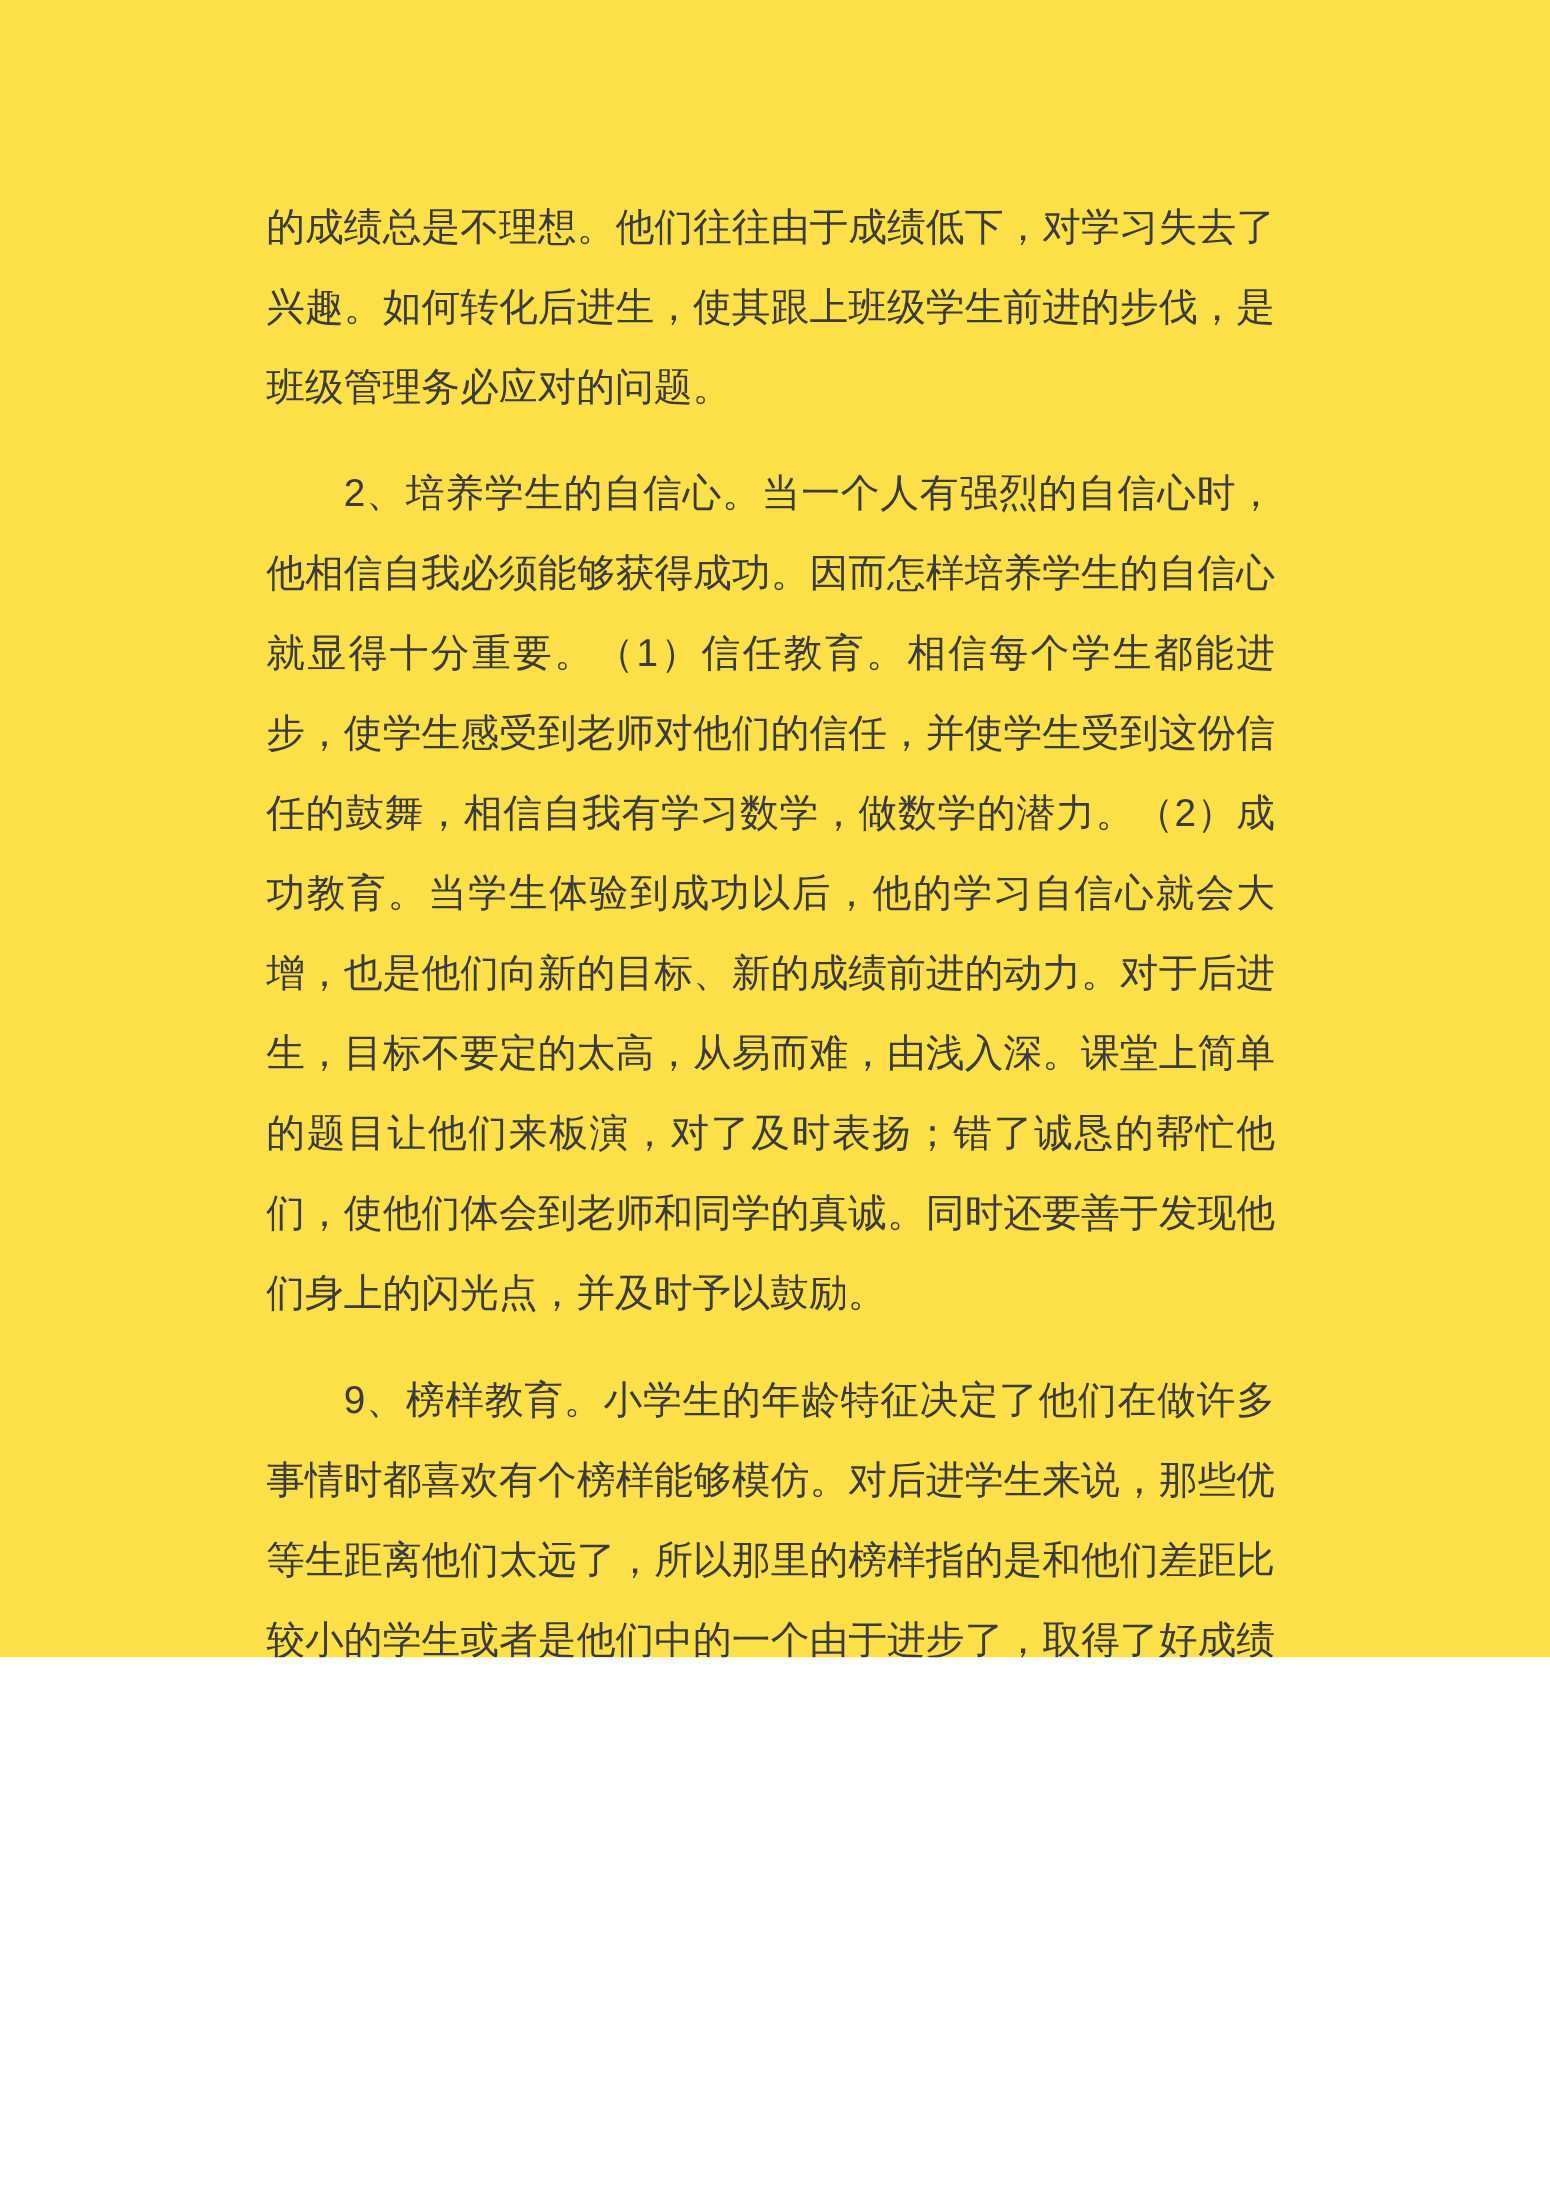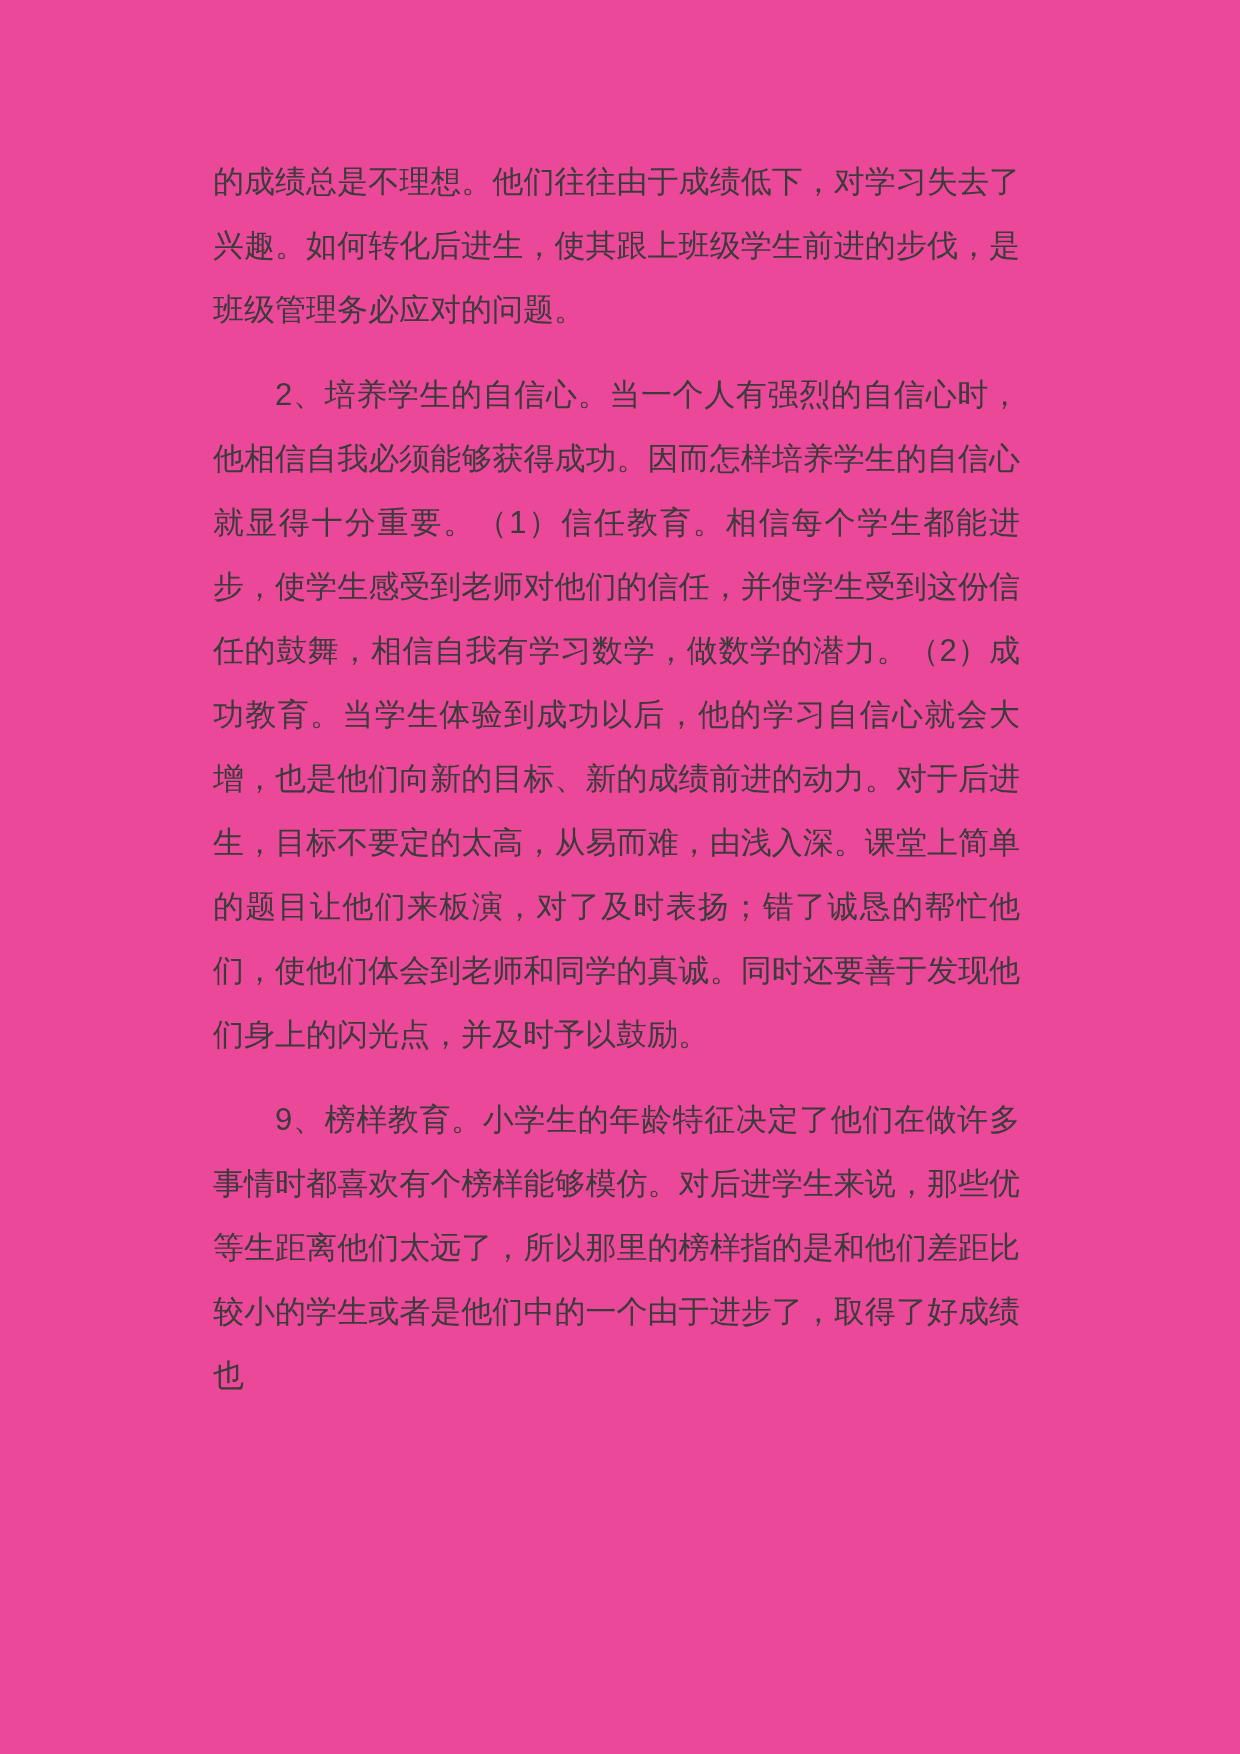--- a/index.html
+++ b/index.html
@@ -3,22 +3,22 @@
 <meta charset="utf-8">
 <style>
   html, body {
     margin: 0;
     padding: 0;
     background: #ffffff;
   }
   .page {
     position: relative;
     width: 1240px;
-    height: 1754px;
-    background: #ec4899;
+    height: 1326px;
+    background: #fde047;
     overflow: hidden;
     font-family: "Liberation Sans", sans-serif;
   }
   .text-block {
     position: absolute;
     left: 213px;
     top: 150px;
     width: 807px;
   }
   .para {

